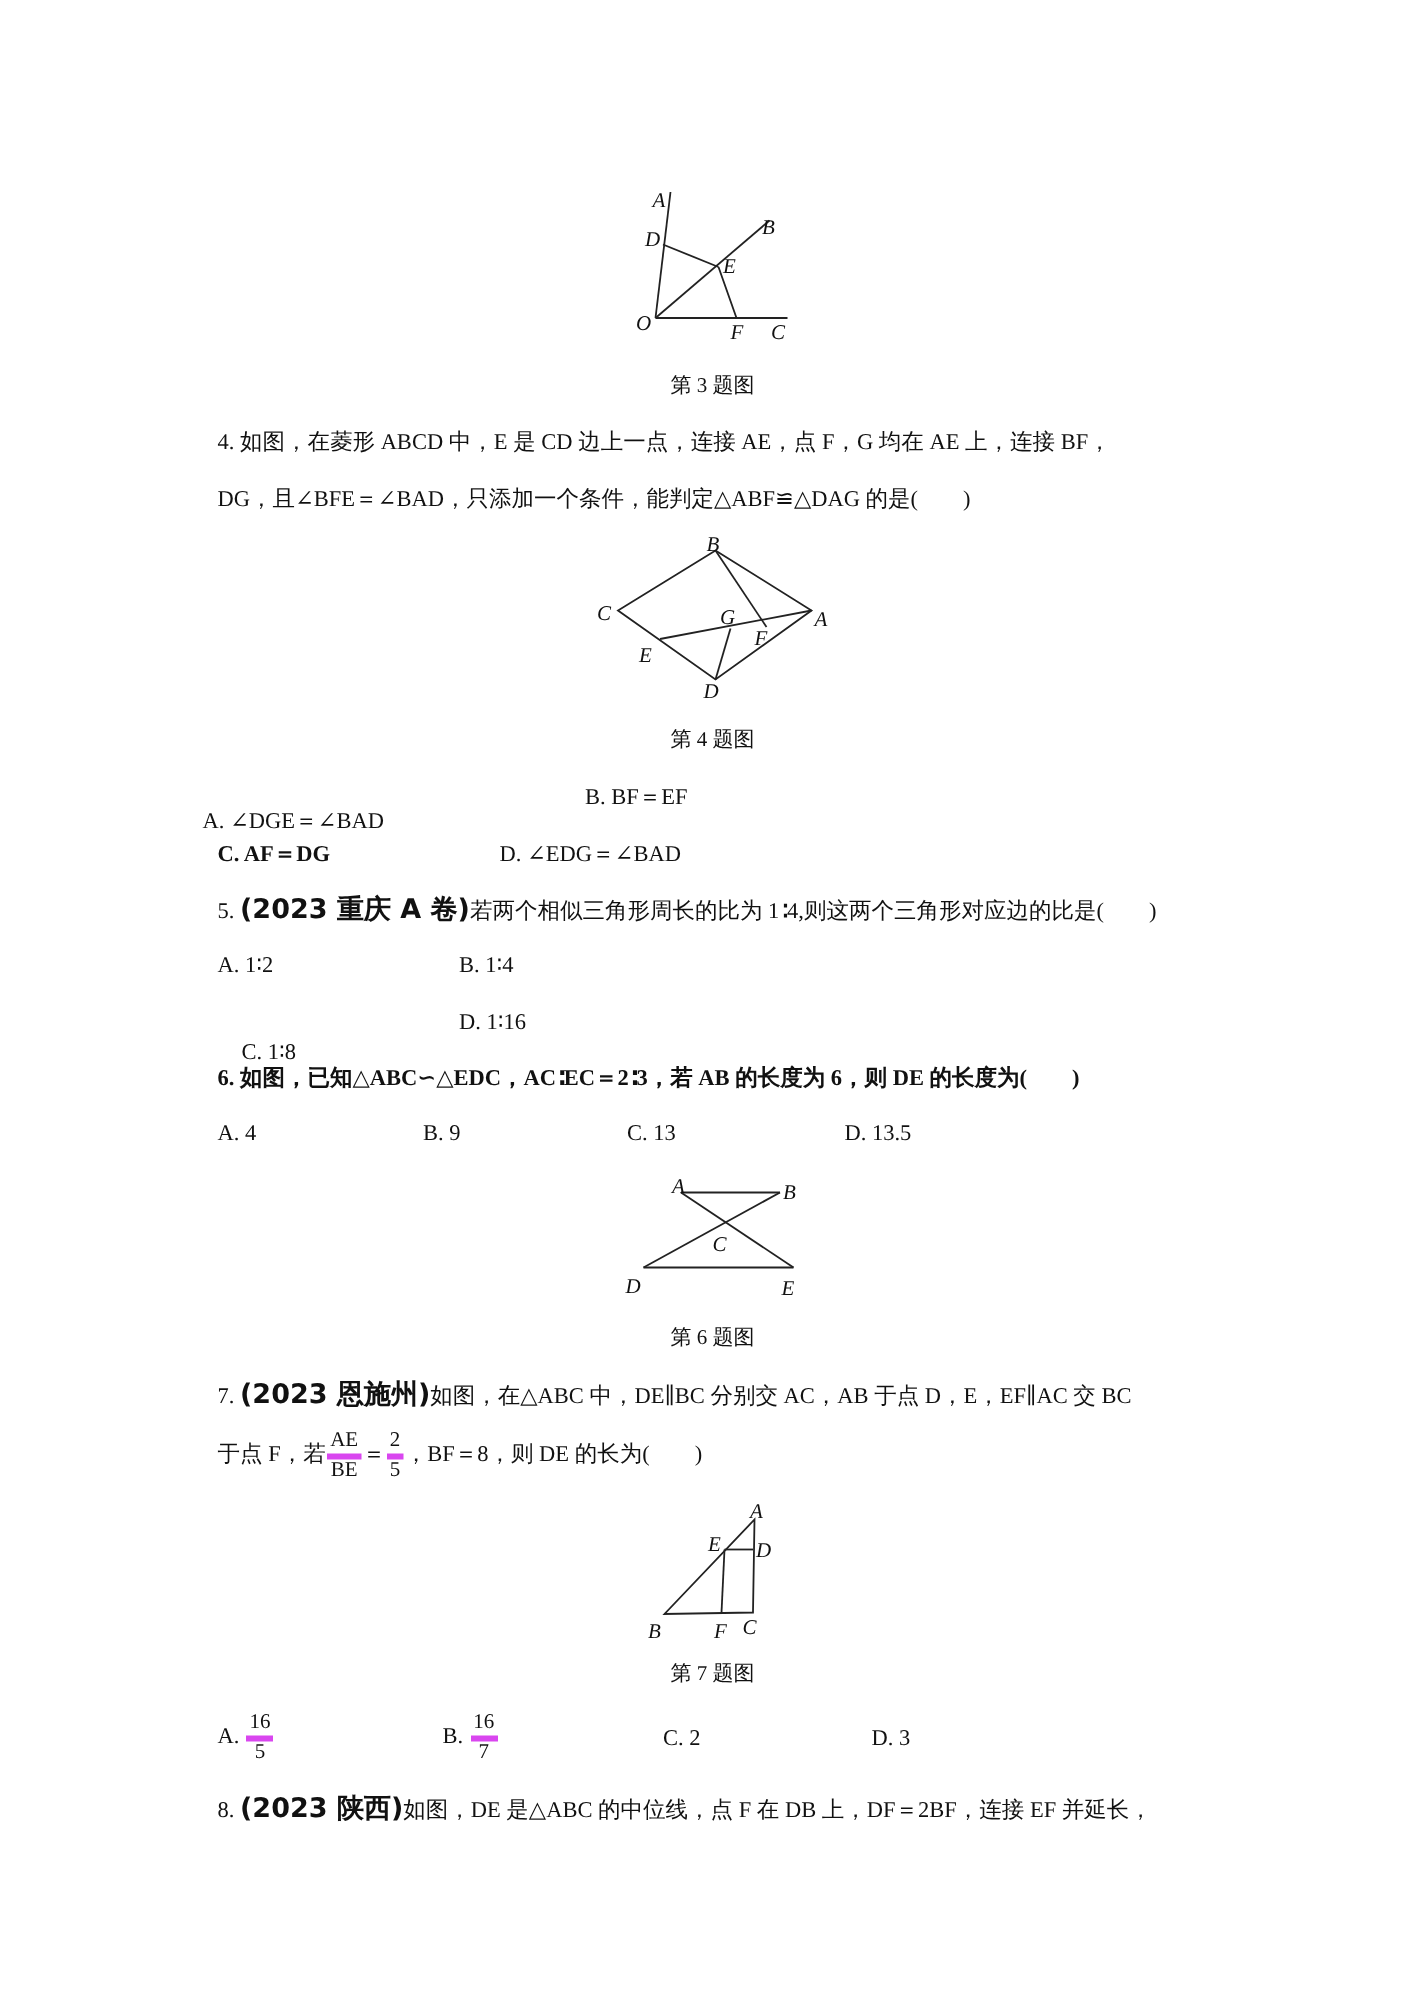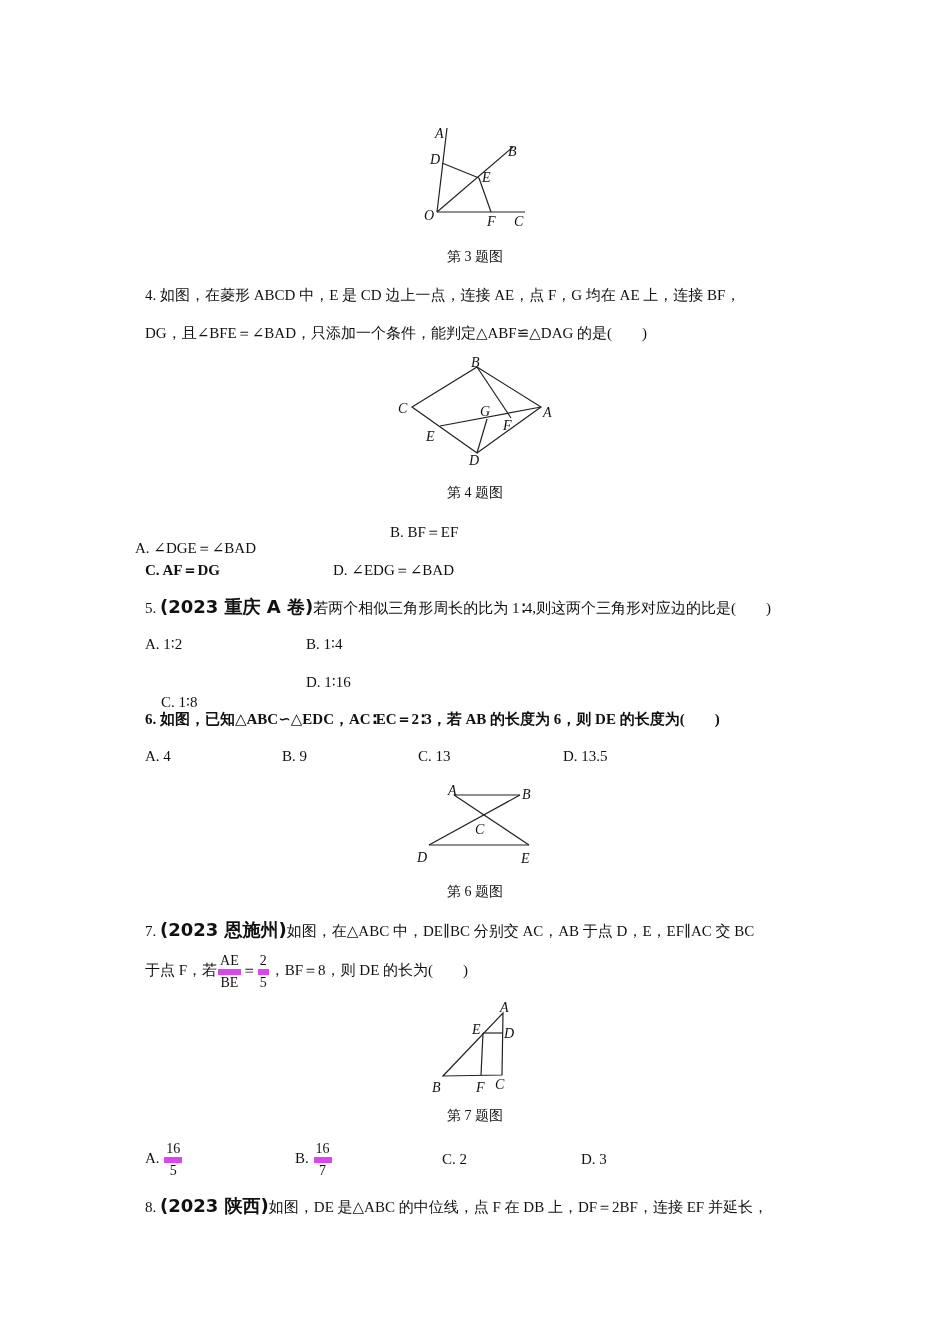--- a/index.html
+++ b/index.html
@@ -5,21 +5,21 @@
     html, body { margin: 0; padding: 0; background: #ffffff; }
     body { width: 950px; height: 1344px; position: relative; overflow: hidden;
            font-family: "Liberation Serif", "DejaVu Serif", serif; color: #111; font-size: 15px; }
     .line { position: absolute; left: 145px; white-space: nowrap; font-size: 15px; line-height: 20px; }
     .caption { position: absolute; font-size: 14px; white-space: nowrap; transform: translateX(-50%); }
     .fig { position: absolute; }
     .fig text { font-family: "Liberation Serif", serif; font-style: italic; font-size: 14px; fill: #111; }
     .fig line, .fig polyline, .fig polygon { stroke: #222; stroke-width: 1.2; fill: none; }
     .opt { position: absolute; white-space: nowrap; font-size: 15px; line-height: 20px; }
     .frac { display: inline-block; vertical-align: middle; text-align: center; font-size: 14px; line-height: 16px; margin: 0 1px; }
-    .frac .num { display: block; border-bottom: 6px solid #d946ef; padding: 0 2px; }
+    .frac .num { display: block; border-bottom: 4px solid #d946ef; padding: 0 2px; }
     .frac .den { display: block; padding: 0 2px; }
     .bold { font-weight: bold; font-family: "DejaVu Sans", sans-serif; font-size: 18px; }
   </style>
 </head>
 <body>
 
 <svg class="fig" style="left:415px; top:120px;" width="120" height="110" viewBox="0 0 120 110">
   <line x1="22" y1="92" x2="32" y2="8"></line>
   <line x1="22" y1="92" x2="98" y2="27"></line>
   <line x1="22" y1="92" x2="110" y2="92"></line>

